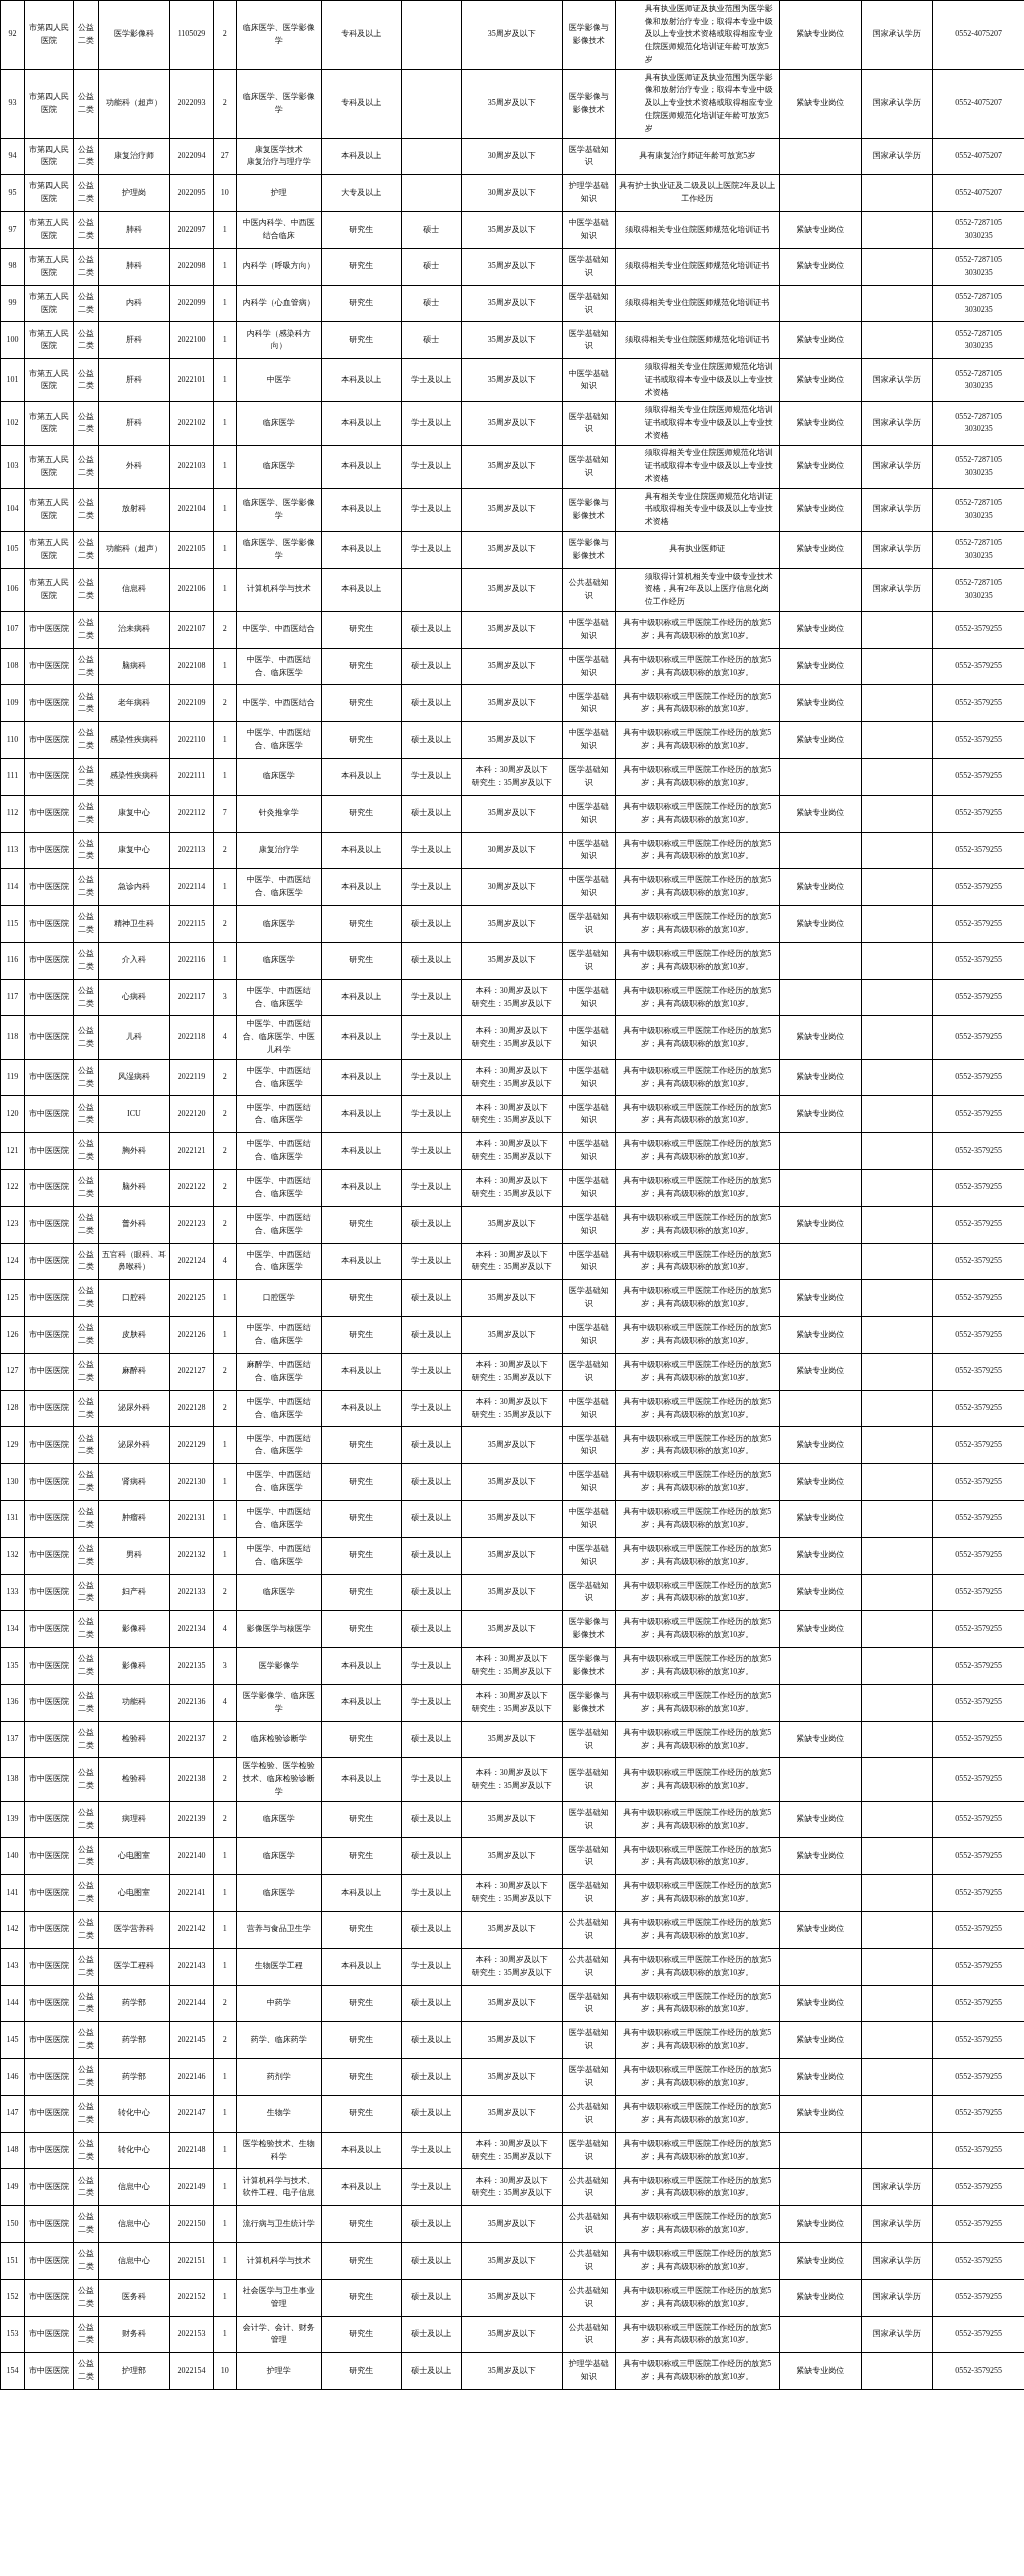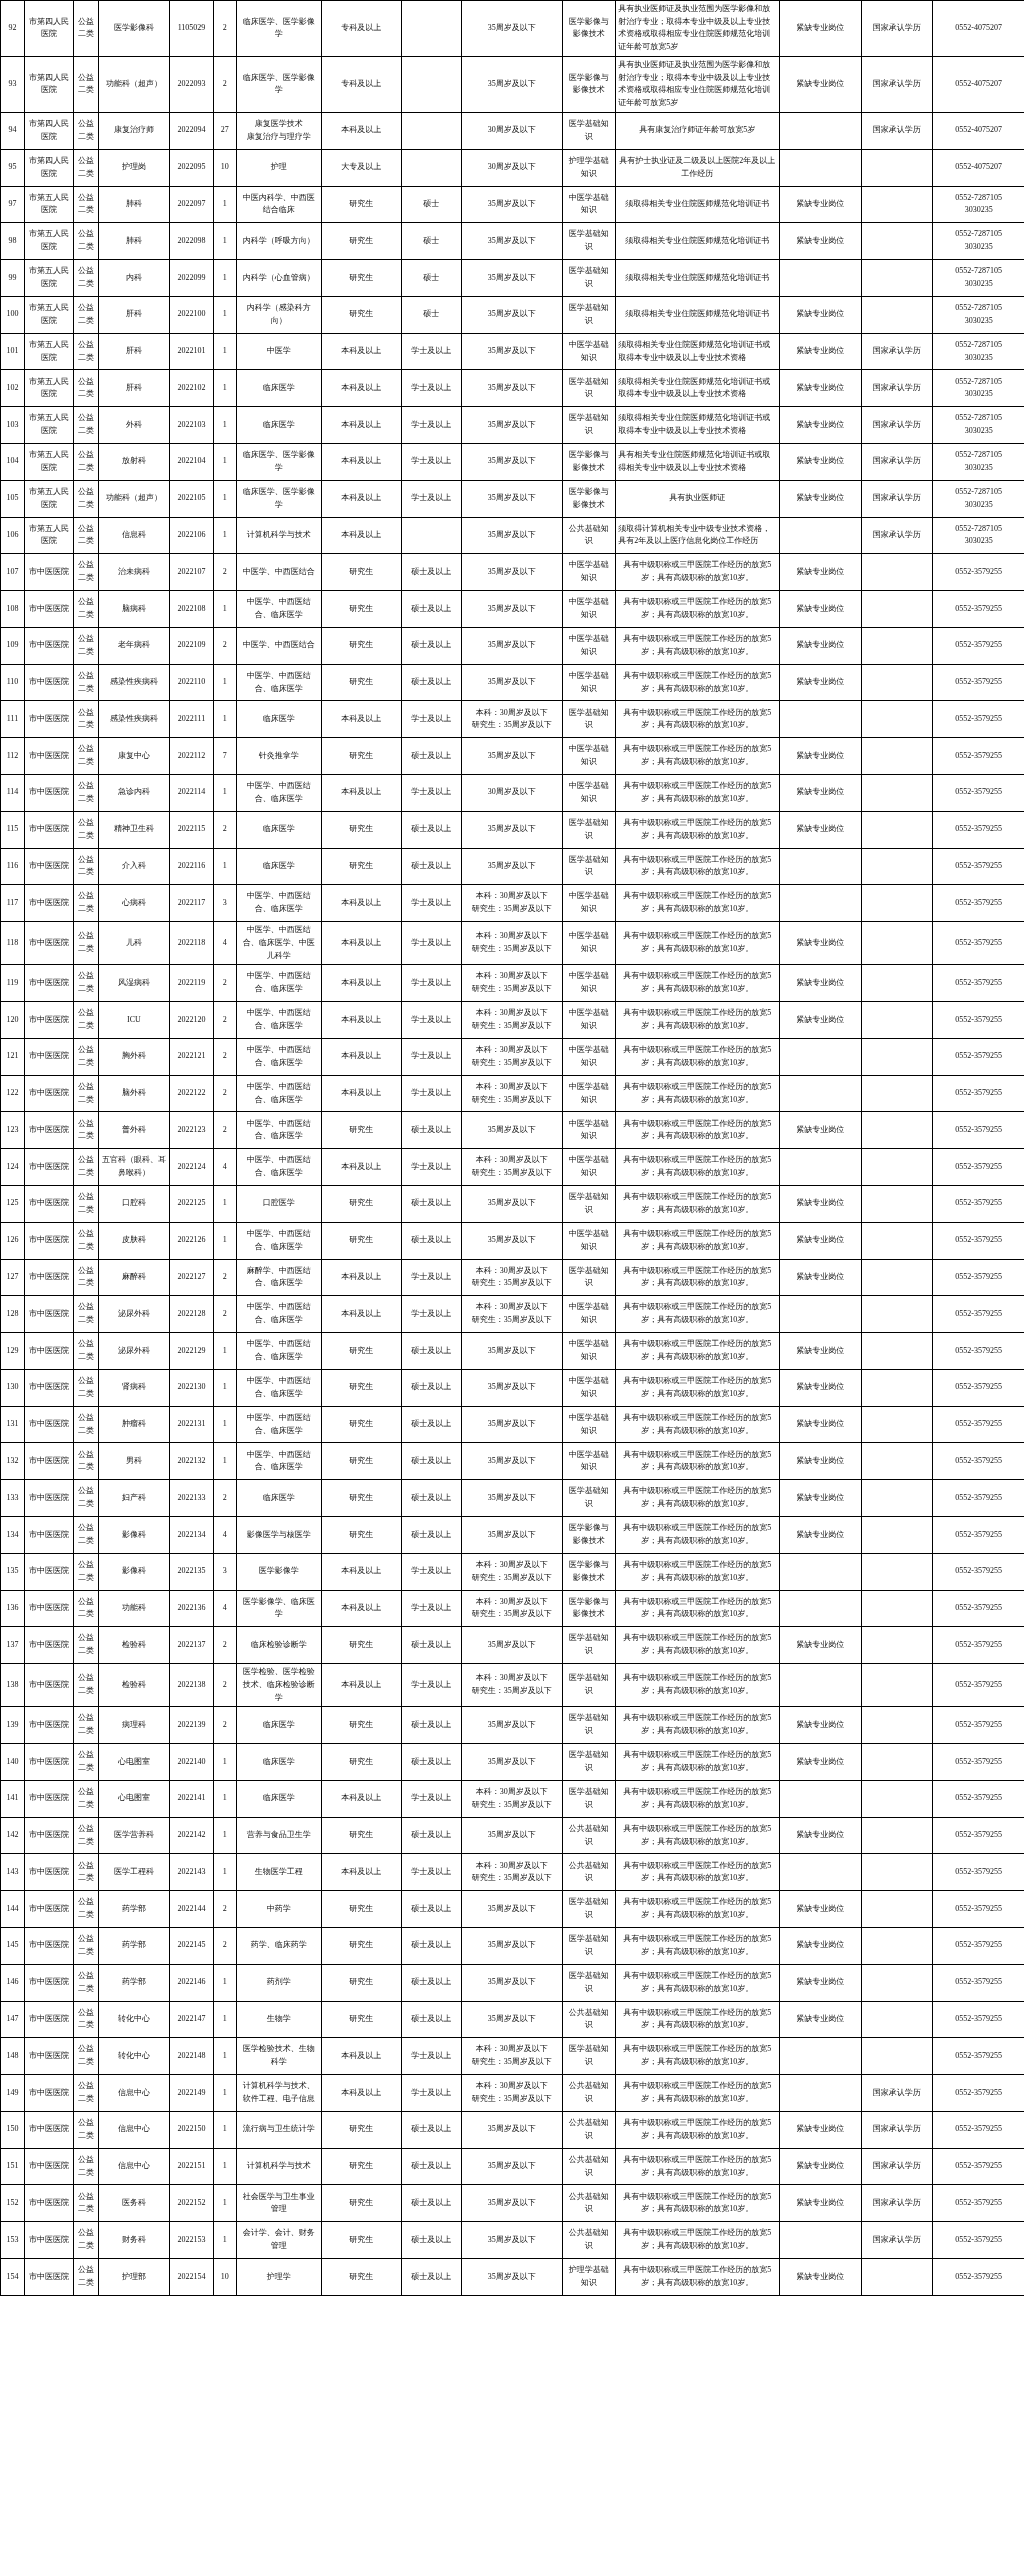--- a/index.html
+++ b/index.html
@@ -16,21 +16,21 @@
     text-align:center;
     vertical-align:middle;
     font-size:8px;
     line-height:1.6;
     padding:1.9px 2.6px;
     height:32px;
     white-space:pre-line;
     word-break:break-all;
     overflow:hidden;
   }
-  table.grid td.left{ text-align:left; }
+  table.grid td.left{ text-align:left;padding-left:29px; }
 </style>
 </head>
 <body>
 
 <div class="page">
   <table class="grid">
     <colgroup>
       <col style="width:24px">
         <col style="width:49px">
         <col style="width:25px">
@@ -394,20 +394,37 @@
           <td>研究生</td>
           <td>硕士及以上</td>
           <td>35周岁及以下</td>
           <td>中医学基础知识</td>
           <td>具有中级职称或三甲医院工作经历的放宽5岁；具有高级职称的放宽10岁。</td>
           <td>紧缺专业岗位</td>
           <td></td>
           <td>0552-3579255</td>
         </tr>
         <tr>
+          <td>113</td>
+          <td>市中医医院</td>
+          <td>公益二类</td>
+          <td>康复中心</td>
+          <td>2022113</td>
+          <td>2</td>
+          <td>康复治疗学</td>
+          <td>本科及以上</td>
+          <td>学士及以上</td>
+          <td>30周岁及以下</td>
+          <td>中医学基础知识</td>
+          <td>具有中级职称或三甲医院工作经历的放宽5岁；具有高级职称的放宽10岁。</td>
+          <td></td>
+          <td></td>
+          <td>0552-3579255</td>
+        </tr>
+        <tr>
           <td>114</td>
           <td>市中医医院</td>
           <td>公益二类</td>
           <td>急诊内科</td>
           <td>2022114</td>
           <td>1</td>
           <td>中医学、中西医结合、临床医学</td>
           <td>本科及以上</td>
           <td>学士及以上</td>
           <td>30周岁及以下</td>

